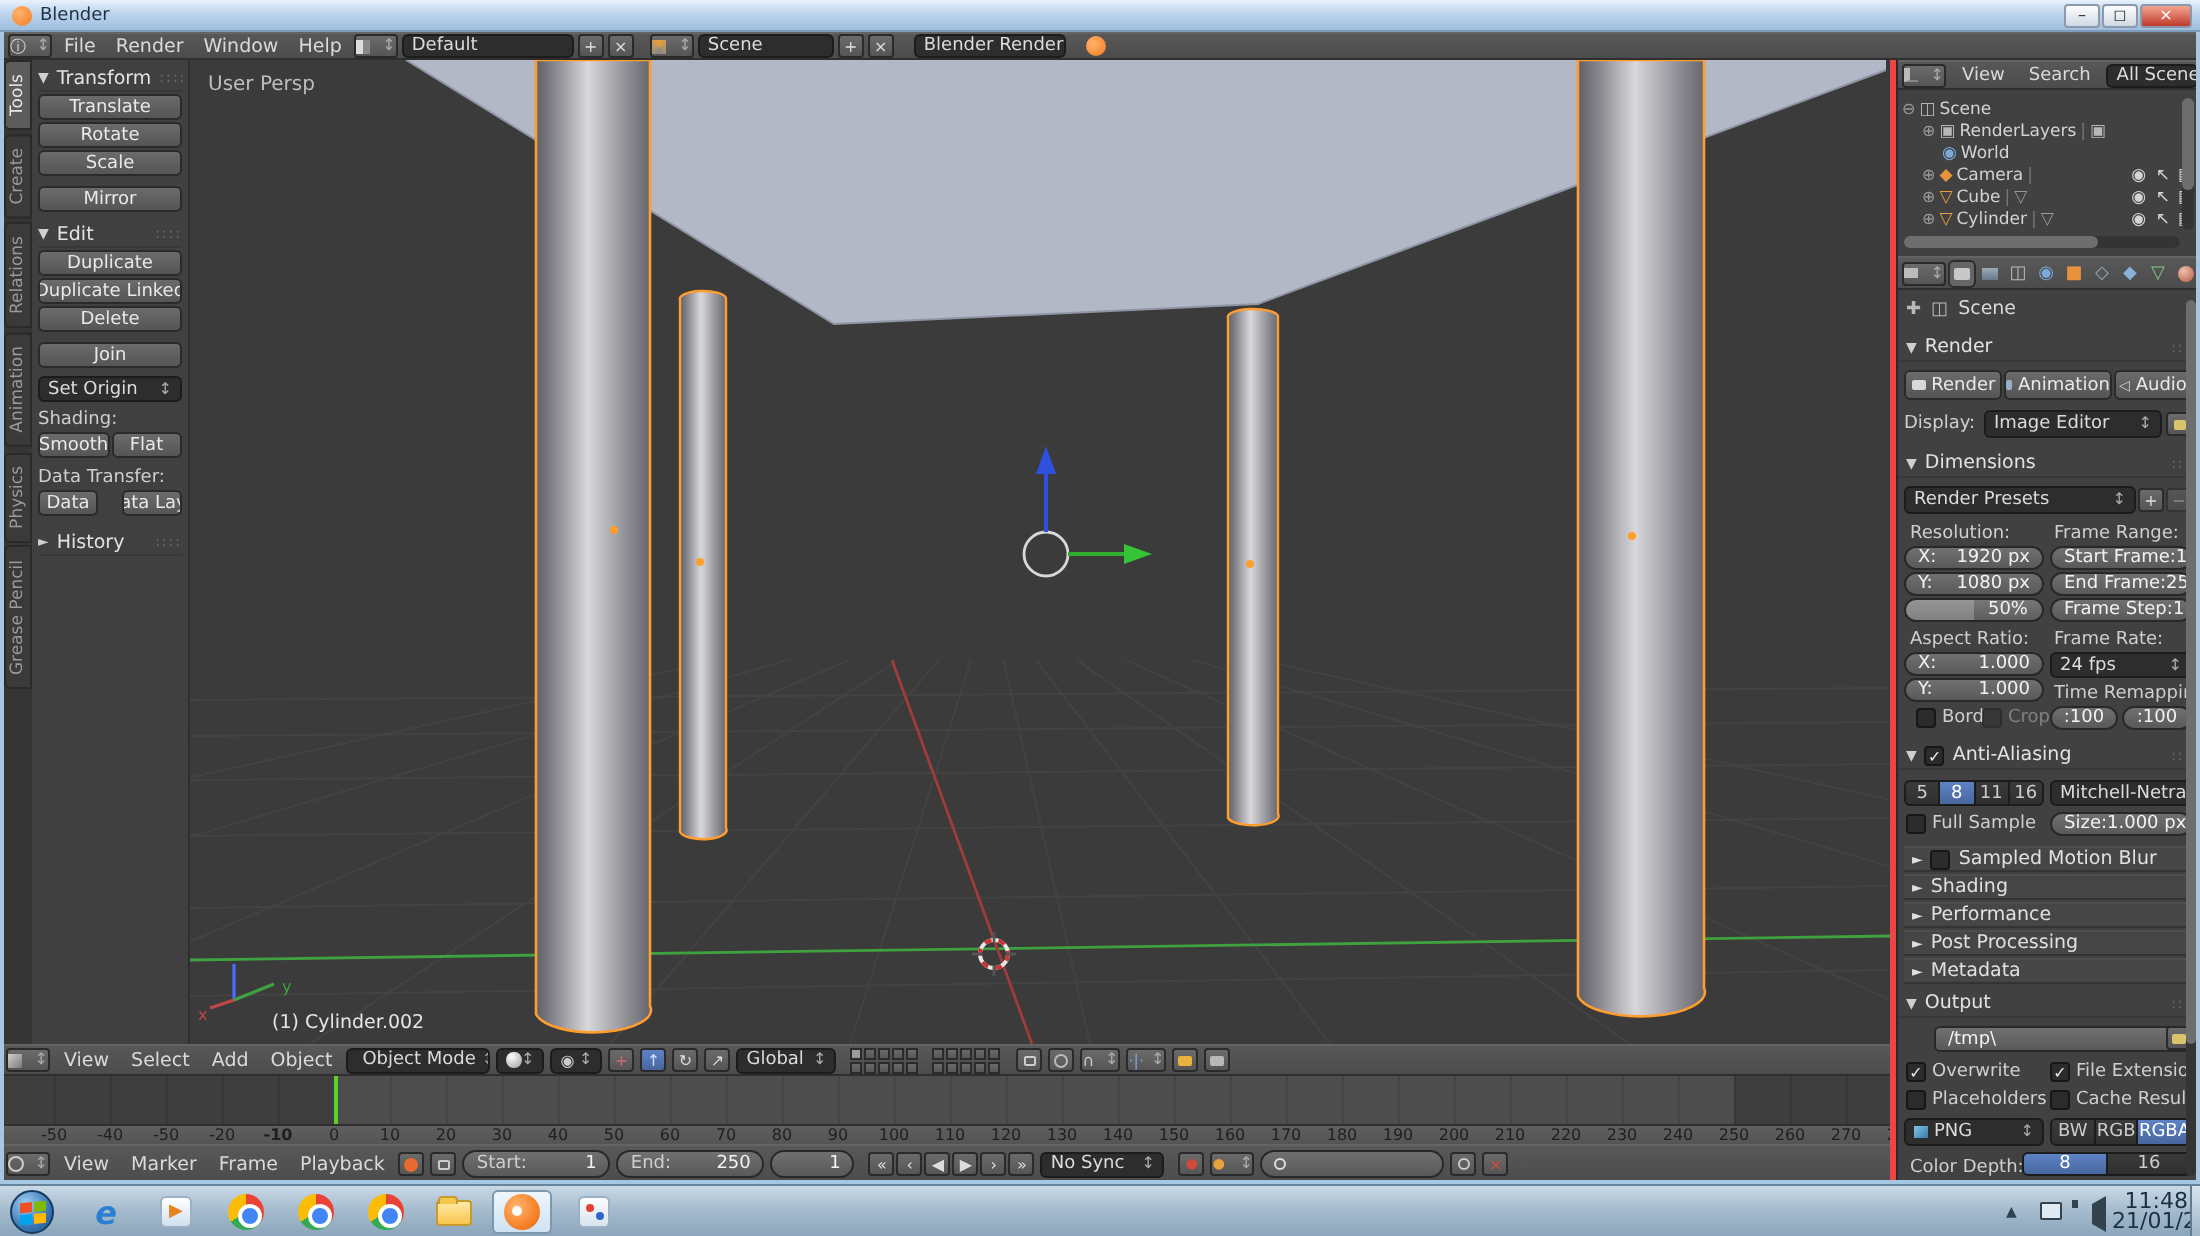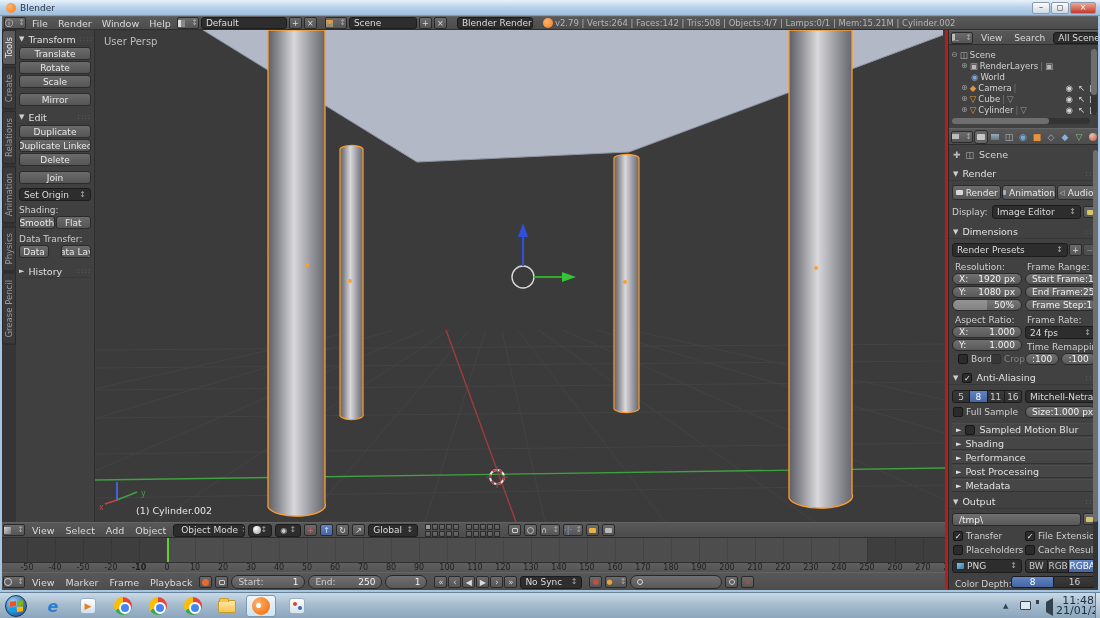--- a/index.html
+++ b/index.html
@@ -1,16 +1,16 @@
 <!DOCTYPE html>
 <html><head>
 <meta charset="utf-8">
 <style>
 *{margin:0;padding:0;box-sizing:border-box;font-family:"DejaVu Sans",sans-serif;user-select:none}
-#root{position:relative;width:1100px;height:618px;background:#b91c1c;overflow:hidden;font-size:9px;color:#d8d8d8}
+#root{position:relative;width:1100px;height:618px;background:#ef4444;overflow:hidden;font-size:9px;color:#d8d8d8}
 .abs{position:absolute}
 .flex{display:flex;align-items:center}
 
 .titlebar{left:0;top:0;width:1100px;height:16px;background:linear-gradient(#e8f2fb,#bcd4ec 45%,#9fbedd);border-bottom:1px solid #7d9cbb;color:#1d2f42;font-size:9px}
 .winbtn{width:18px;height:12px;border:1px solid #8a99ab;border-radius:2px;background:linear-gradient(#fdfdfd,#cfd9e4);color:#333;font-size:8px;line-height:10px;text-align:center;margin-left:1px}
 .winbtn.close{background:linear-gradient(#f2a490,#d9715f 50%,#c0392b);color:#fff;width:26px}
 .winframe{left:0;top:16px;width:1100px;height:576px;border-left:2px solid #a6c6e2;border-right:2px solid #a6c6e2;border-bottom:2px solid #a6c6e2;pointer-events:none;z-index:60}
 
 .hdrbar{background:linear-gradient(#585858,#4c4c4c);border-top:1px solid #646464;border-bottom:1px solid #2e2e2e}
 .menu{color:#dadada;font-size:9.5px;padding:0 4px}
@@ -122,21 +122,20 @@
     <span class="dark" style="width:68px;height:12px">
         <span>Scene</span>
       </span>
     <span class="minib">+</span>
     <span class="minib">×</span>
     <span class="dark" style="width:76px;height:12px;margin-left:8px">
         <span>Blender Render</span>
         <span class="updn">↕</span>
       </span>
     <span class="ico" style="width:10px;height:10px;border-radius:50%;background:radial-gradient(circle at 35% 35%,#ffb36b,#f57b20);margin-left:8px"></span>
-    <span style="color:#b4b4b4;font-size:8.5px">v2.79 | Verts:264 | Faces:142 | Tris:508 | Objects:4/7 | Lamps:0/1 | Mem:15.21M | Cylinder.002</span>
   </div>
 
   <div class="abs tabs">
     <div class="vtab on">Tools</div>
     <div class="vtab">Create</div>
     <div class="vtab">Relations</div>
     <div class="vtab">Animation</div>
     <div class="vtab">Physics</div>
     <div class="vtab">Grease Pencil</div>
   </div>
@@ -728,29 +727,29 @@
         </div>
       <div class="colrow" style="left:3px;top:334px">
           <span class="arr">►</span>
           <span>Metadata</span>
         </div>
 
       <div class="phead" style="position:absolute;left:0;top:350px;width:150px;height:14px;padding-left:4px">
           <span class="arr">▼</span>
           <span>Output</span>
         </div>
-      <span class="pill" style="position:absolute;left:3px;top:368px;width:129px;height:13px;border-radius:3px">
+      <span class="pill" style="position:absolute;left:18px;top:368px;width:129px;height:13px;border-radius:3px">
           <span>/tmp\</span>
         </span>
       <span class="minib" style="position:absolute;left:134px;top:368px">
           <span style="width:7px;height:5px;background:#d8c46a;border-radius:1px"></span>
         </span>
       <span class="flex" style="position:absolute;left:4px;top:386px;gap:3px">
           <span class="chk">✓</span>
-          <span class="lbl">Transfer</span>
+          <span class="lbl">Overwrite</span>
         </span>
       <span class="flex" style="position:absolute;left:76px;top:386px;gap:3px">
           <span class="chk">✓</span>
           <span class="lbl">File Extensions</span>
         </span>
       <span class="flex" style="position:absolute;left:4px;top:400px;gap:3px">
           <span class="chk"></span>
           <span class="lbl">Placeholders</span>
         </span>
       <span class="flex" style="position:absolute;left:76px;top:400px;gap:3px">

